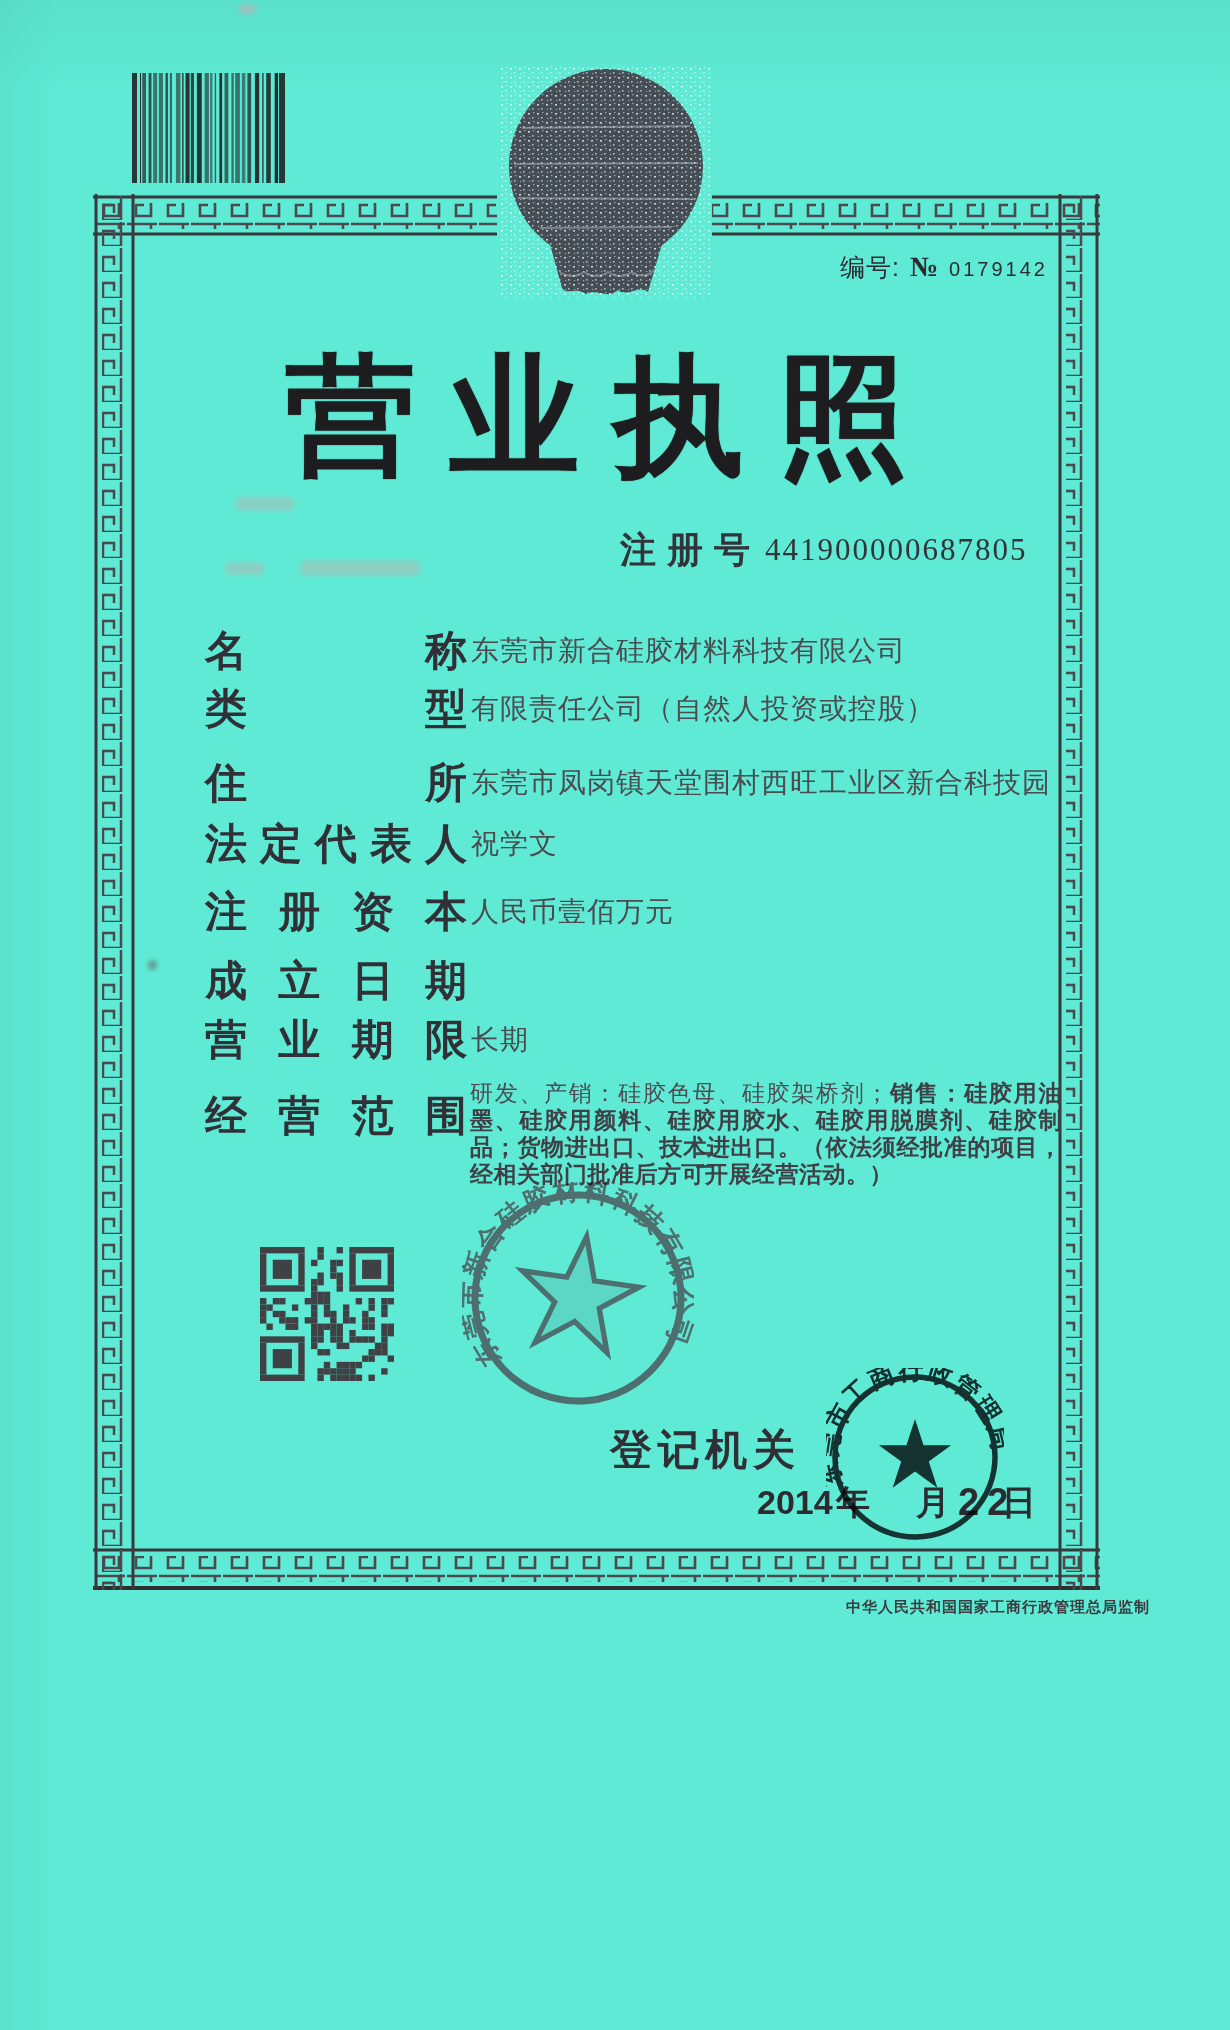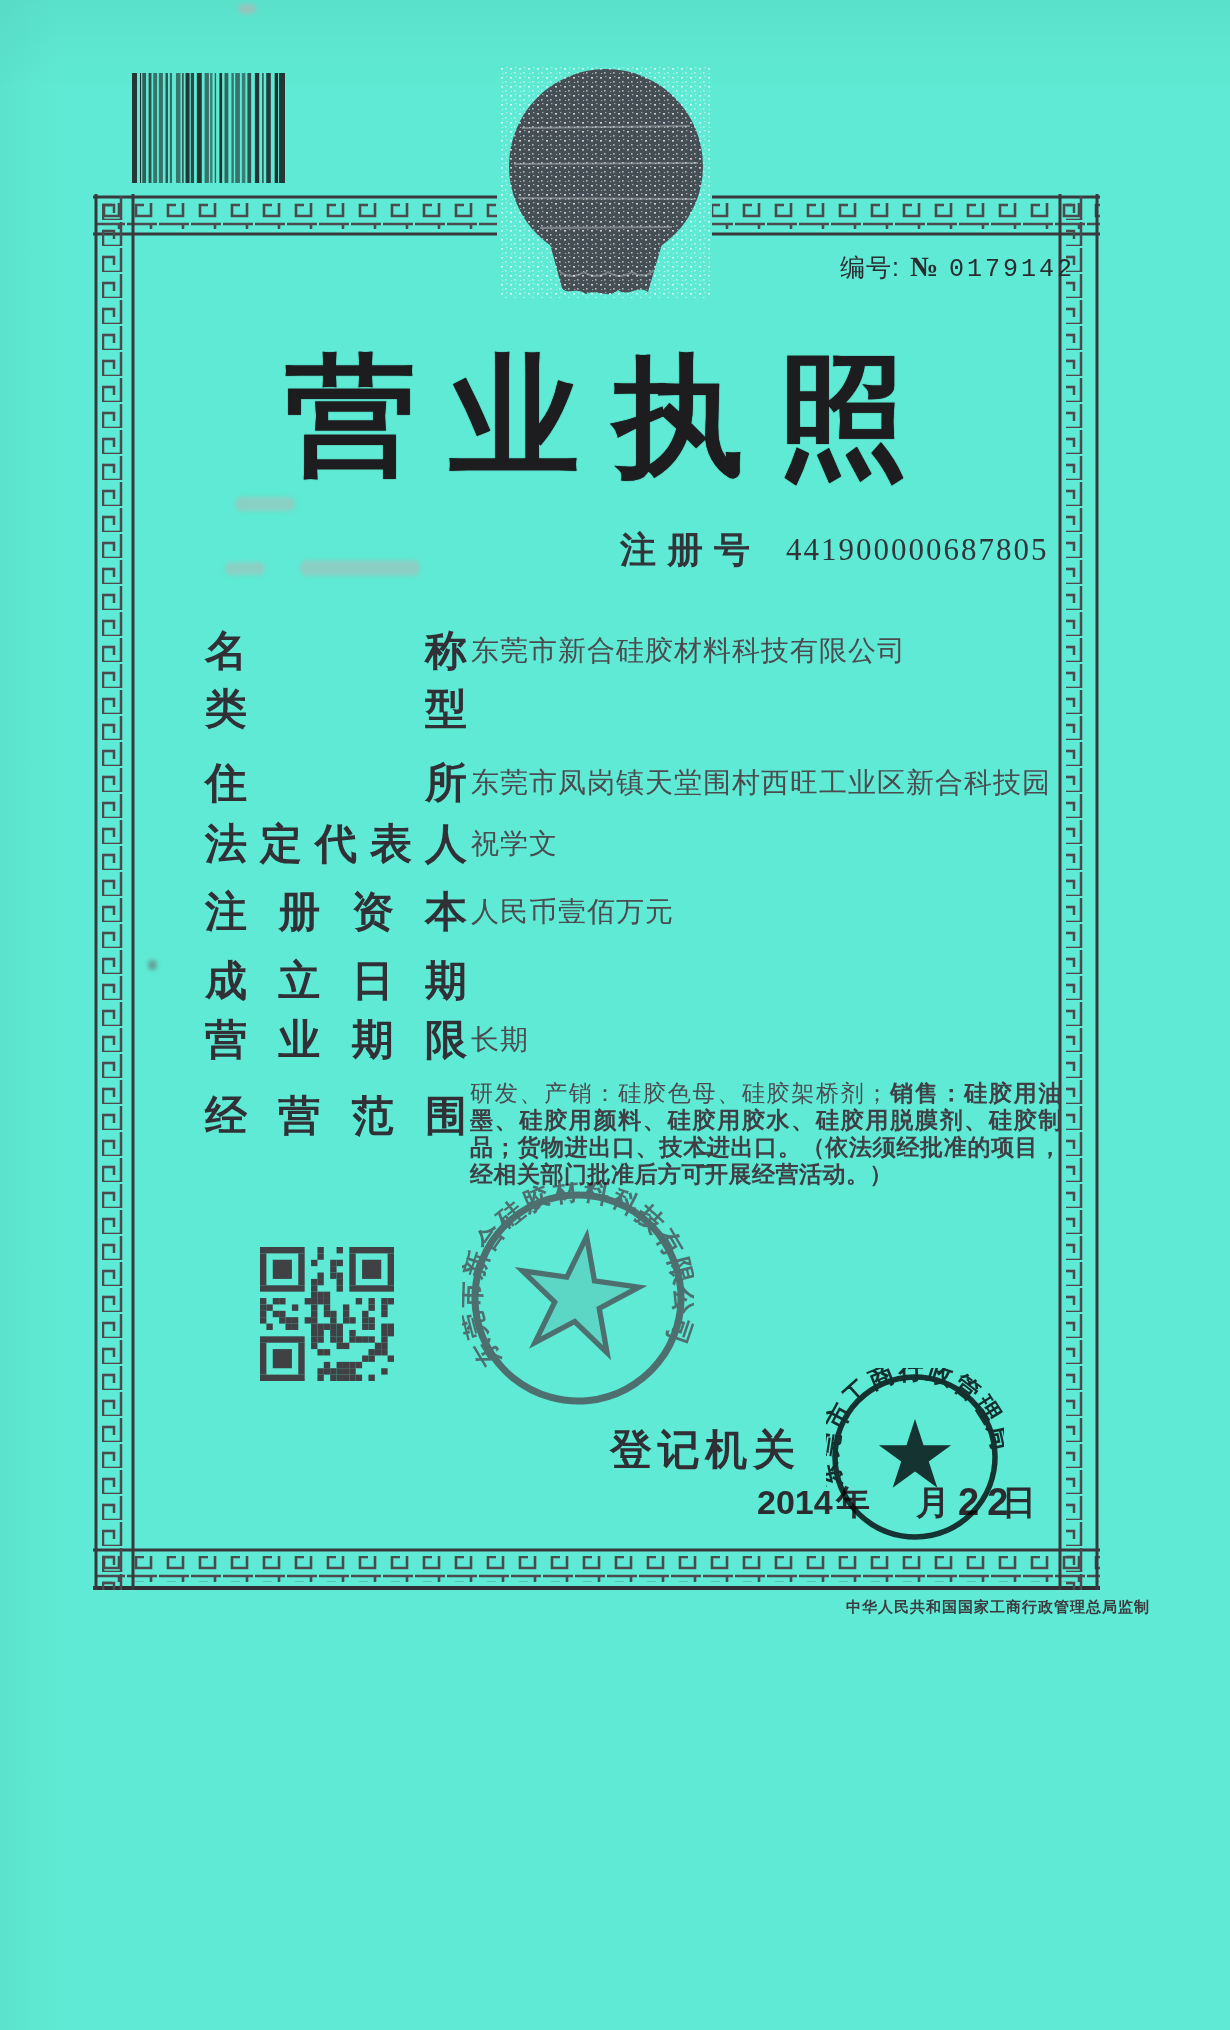--- a/index.html
+++ b/index.html
@@ -13,30 +13,30 @@
   #frame-svg{position:absolute;left:93px;top:194px;}
   
   #barcode-svg{position:absolute;left:132px;top:73px;opacity:.92;}
   #qr-svg{position:absolute;left:260px;top:1247px;}
   
   #emblem-svg{position:absolute;left:500px;top:66px;opacity:.94;}
   
   .serial{position:absolute;left:840px;top:251px;display:flex;align-items:baseline;gap:10px;
           font-size:25px;color:#2b2b30;letter-spacing:1px;white-space:nowrap;}
   .serial .numero{font-family:"Liberation Serif",serif;font-weight:700;font-size:28px;}
-  .serial .digits{font-family:Liberation Mono, monospace;font-size:25px;letter-spacing:3px;}
+  .serial .digits{font-family:Liberation Sans, sans-serif;font-size:20px;letter-spacing:3px;}
   
   .title{position:absolute;left:93px;top:330px;width:1007px;text-align:center;
          font-size:130px;font-weight:900;color:#1d1d1f;letter-spacing:34px;padding-left:34px;
          box-sizing:border-box;text-shadow:0 0 1px #111;white-space:nowrap;}
   
   .regno-label{position:absolute;left:620px;top:524px;width:130px;font-size:36px;font-weight:600;
          color:#33333a;line-height:52px;}
   .regno-number{position:absolute;left:765px;top:524px;font-family:"Liberation Serif",serif;
-         font-size:31px;letter-spacing:2px;color:#33333a;line-height:52px;margin-left:21px;}
+         font-size:31px;letter-spacing:2px;color:#33333a;line-height:52px;}
   
   .frow{position:absolute;left:0;width:1230px;height:46px;}
   .flabel{position:absolute;left:205px;width:262px;font-size:42px;font-weight:600;color:#303036;
           line-height:46px;}
   .fvalue{position:absolute;left:471px;width:600px;font-size:28px;color:#4b4b50;line-height:46px;
           letter-spacing:1px;white-space:nowrap;}
   [data-spread]{display:flex;justify-content:space-between;}
   
   .scope-label{position:absolute;left:205px;top:1093px;width:262px;font-size:42px;font-weight:600;
           color:#303036;line-height:46px;}
@@ -176,20 +176,21 @@
         <span>名</span>
         <span>称</span>
       </div>
     <div class="fvalue">东莞市新合硅胶材料科技有限公司</div>
   </div>
   <div class="frow" style="top:686px">
     <div class="flabel" data-spread="">
         <span>类</span>
         <span>型</span>
       </div>
+    <div class="fvalue">有限责任公司（自然人投资或控股）</div>
   </div>
   <div class="frow" style="top:760px">
     <div class="flabel" data-spread="">
         <span>住</span>
         <span>所</span>
       </div>
     <div class="fvalue">东莞市凤岗镇天堂围村西旺工业区新合科技园</div>
   </div>
   <div class="frow" style="top:821px">
     <div class="flabel" data-spread="">

